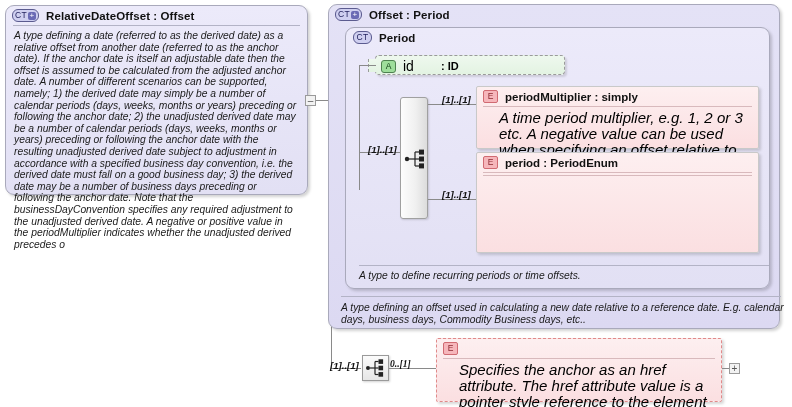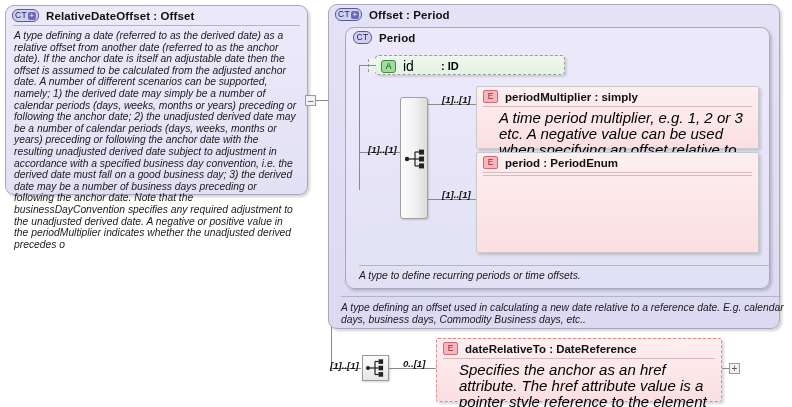--- a/index.html
+++ b/index.html
@@ -233,25 +233,24 @@
   <line x1="10" y1="3.5" x2="10" y2="16.5" stroke="#222" stroke-width="1.2"></line>
   <line x1="10" y1="3.5" x2="13.5" y2="3.5" stroke="#222" stroke-width="1.2"></line>
   <line x1="10" y1="10" x2="13.5" y2="10" stroke="#222" stroke-width="1.2"></line>
   <line x1="10" y1="16.5" x2="13.5" y2="16.5" stroke="#222" stroke-width="1.2"></line>
   <rect x="13.5" y="1.3" width="4.6" height="4.6" fill="#222"></rect>
   <rect x="13.5" y="7.7" width="4.6" height="4.6" fill="#222"></rect>
   <rect x="13.5" y="14.1" width="4.6" height="4.6" fill="#222"></rect>
 </svg>
 
 <div class="ln lnh" style="left:389px;top:368px;width:48px;"></div>
-<div class="card" style="left:403px;top:358px;">0..[1]</div>
+<div class="card" style="left:390px;top:358px;font-family:Liberation Serif, serif;">0..[1]</div>
 
 <div class="elembox dashed" style="left:436px;top:338px;width:286px;height:64px;">
   <div class="ehdr">
     <span class="badge badge-e">E</span>
-    <span>dateRelativeTo : DateReference</span>
   </div>
   <div class="esep"></div>
   <div class="edesc">Specifies the anchor as an href attribute. The href attribute value is a pointer style reference to the element or component elsewhere in the document where the anchor date is defined.</div>
 </div>
 
 <div class="ln lnh" style="left:722px;top:368px;width:8px;"></div>
 <div class="tog" style="left:729px;top:363px;">+</div>
 
 </body></html>

